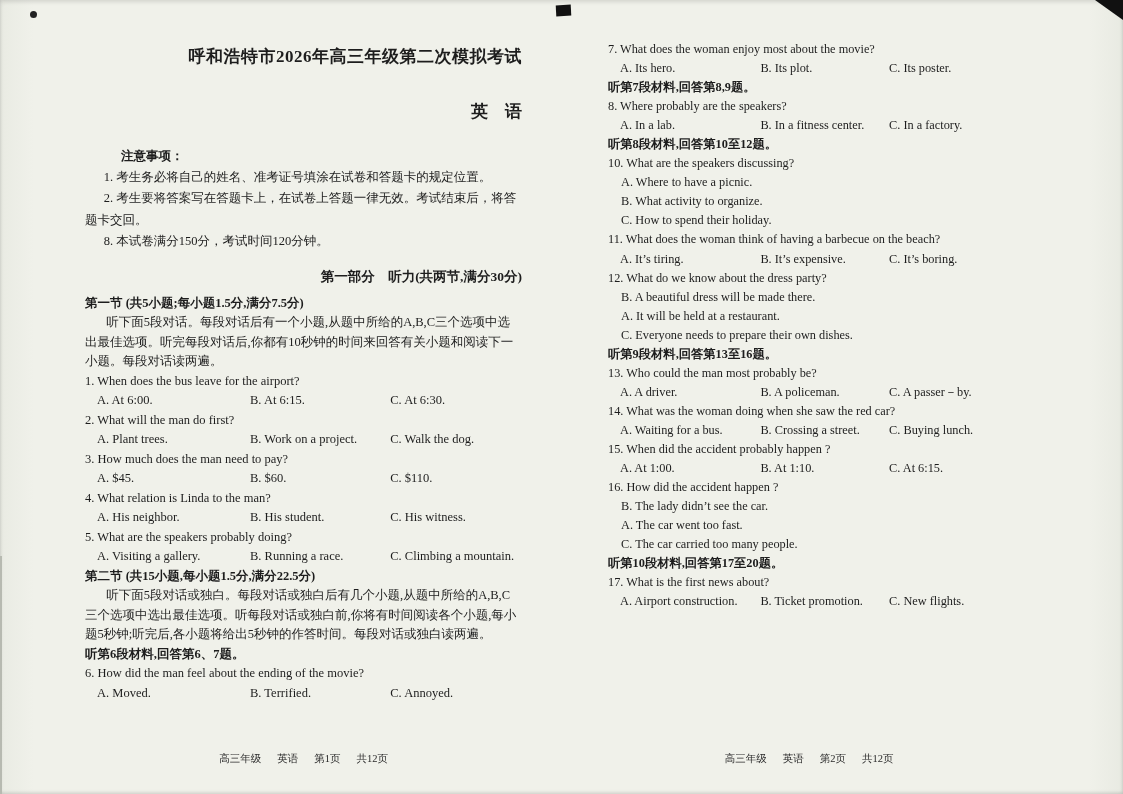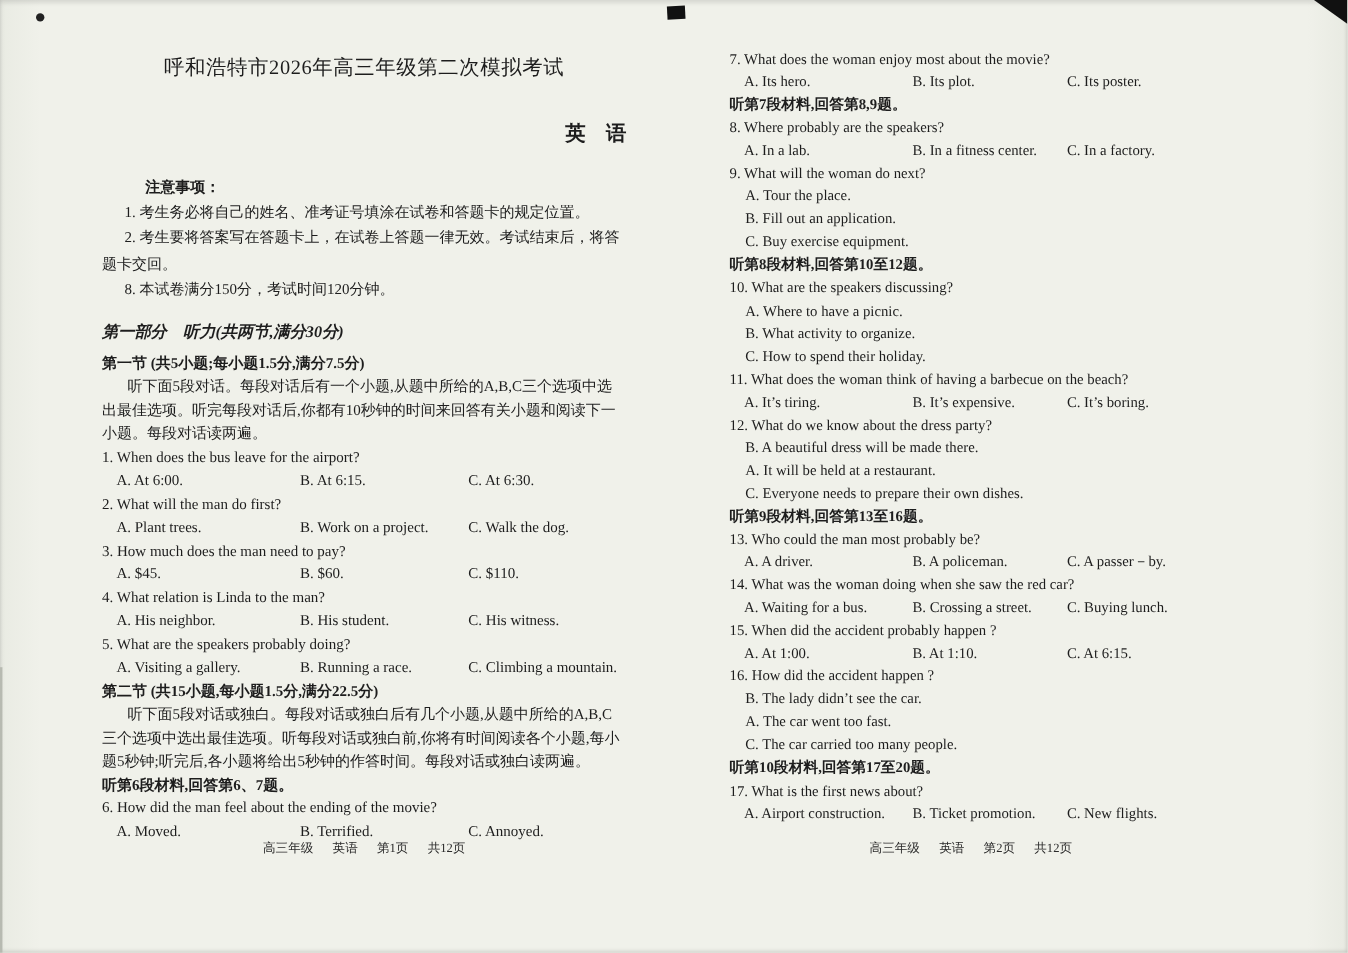--- a/index.html
+++ b/index.html
@@ -17,35 +17,35 @@
   .mark{position:absolute;background:#111;}
   .mark-top-center{left:556px;top:5px;width:15px;height:11px;transform:rotate(-3deg);}
   .mark-top-right{right:0;top:0;width:28px;height:20px;clip-path:polygon(0 0,100% 0,100% 100%);}
   .mark-top-left{left:30px;top:11px;width:7px;height:7px;border-radius:50%;background:#222;}
   .edge-streak{position:absolute;left:0;top:556px;width:2px;height:238px;background:#b7bab1;}
 
   .col{position:absolute;font-size:12.5px;line-height:1.56;}
   .col-left{left:85px;top:36px;width:437px;}
   .col-right{left:608px;top:30px;width:402px;font-size:12.3px;line-height:1.55;}
 
-  .title{font-size:17px;font-weight:400;text-align:center;margin:8px 0 0;letter-spacing:.5px;}
+  .title{font-size:17px;font-weight:700;text-align:right;margin:8px 0 0;letter-spacing:.5px;}
   .subject{font-size:17px;font-weight:700;text-align:right;margin:28px 0 0;}
   .notice{margin-top:22px;}
   .notice-title{font-weight:700;margin-left:36px;}
   .notice-item{line-height:1.72;text-indent:1.5em;}
 
   .blocks{margin-top:10px;}
-  .center-heading{font-weight:700;text-align:left;font-size:13.5px;margin:13px 0 7px;font-style:italic;}
+  .center-heading{font-weight:700;text-align:right;font-size:13.5px;margin:13px 0 7px;}
   .bold-line{font-weight:700;}
   .para{text-indent:1.7em;}
   .q-text{}
   .options.inline{display:grid;grid-template-columns:36% 33% 31%;padding-left:12px;}
   .options.stacked .option{padding-left:13px;}
 
-  .footer{position:absolute;top:700px;text-align:center;font-size:10.5px;color:#2a2a2a;}
+  .footer{position:absolute;top:752px;text-align:center;font-size:10.5px;color:#2a2a2a;}
   .footer-left{left:85px;width:437px;}
   .footer-right{left:608px;width:402px;}
   .footer span{margin:0 8px;}
 </style>
 </head>
 <body>
 
 <div class="sheet">
   <div class="mark mark-top-center"></div>
   <div class="mark mark-top-right"></div>
@@ -133,28 +133,20 @@
         </div>
         <div class="bold-line">听第7段材料,回答第8,9题。</div>
         <div class="question">
           <div class="q-text">8. Where probably are the speakers?</div>
           <div class="options inline">
             <div class="option">A. In a lab.</div>
             <div class="option">B. In a fitness center.</div>
             <div class="option">C. In a factory.</div>
           </div>
         </div>
-        <div class="question">
-          <div class="q-text">9. What will the woman do next?</div>
-          <div class="options stacked">
-            <div class="option">A. Tour the place.</div>
-            <div class="option">B. Fill out an application.</div>
-            <div class="option">C. Buy exercise equipment.</div>
-          </div>
-        </div>
         <div class="bold-line">听第8段材料,回答第10至12题。</div>
         <div class="question">
           <div class="q-text">10. What are the speakers discussing?</div>
           <div class="options stacked">
             <div class="option">A. Where to have a picnic.</div>
             <div class="option">B. What activity to organize.</div>
             <div class="option">C. How to spend their holiday.</div>
           </div>
         </div>
         <div class="question">

